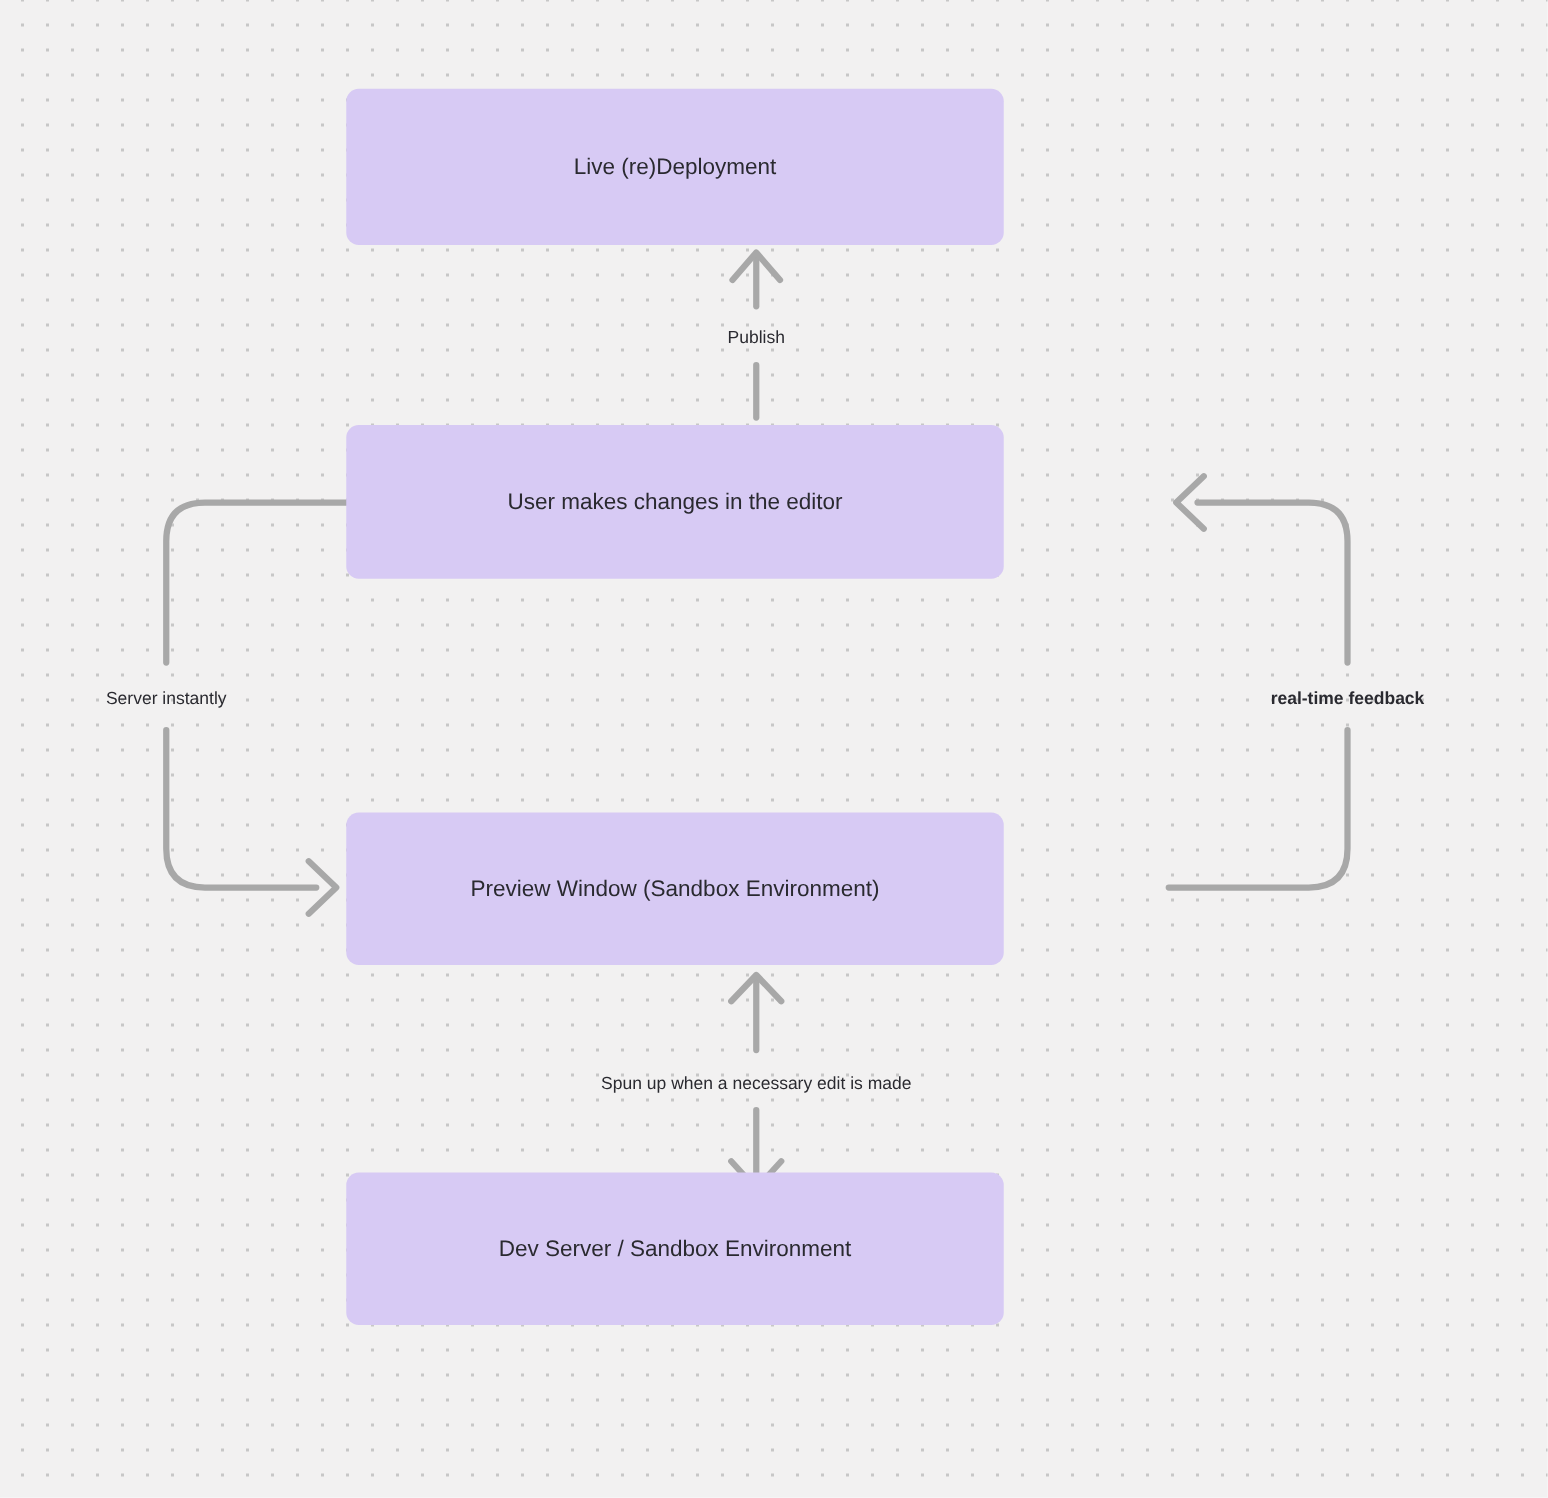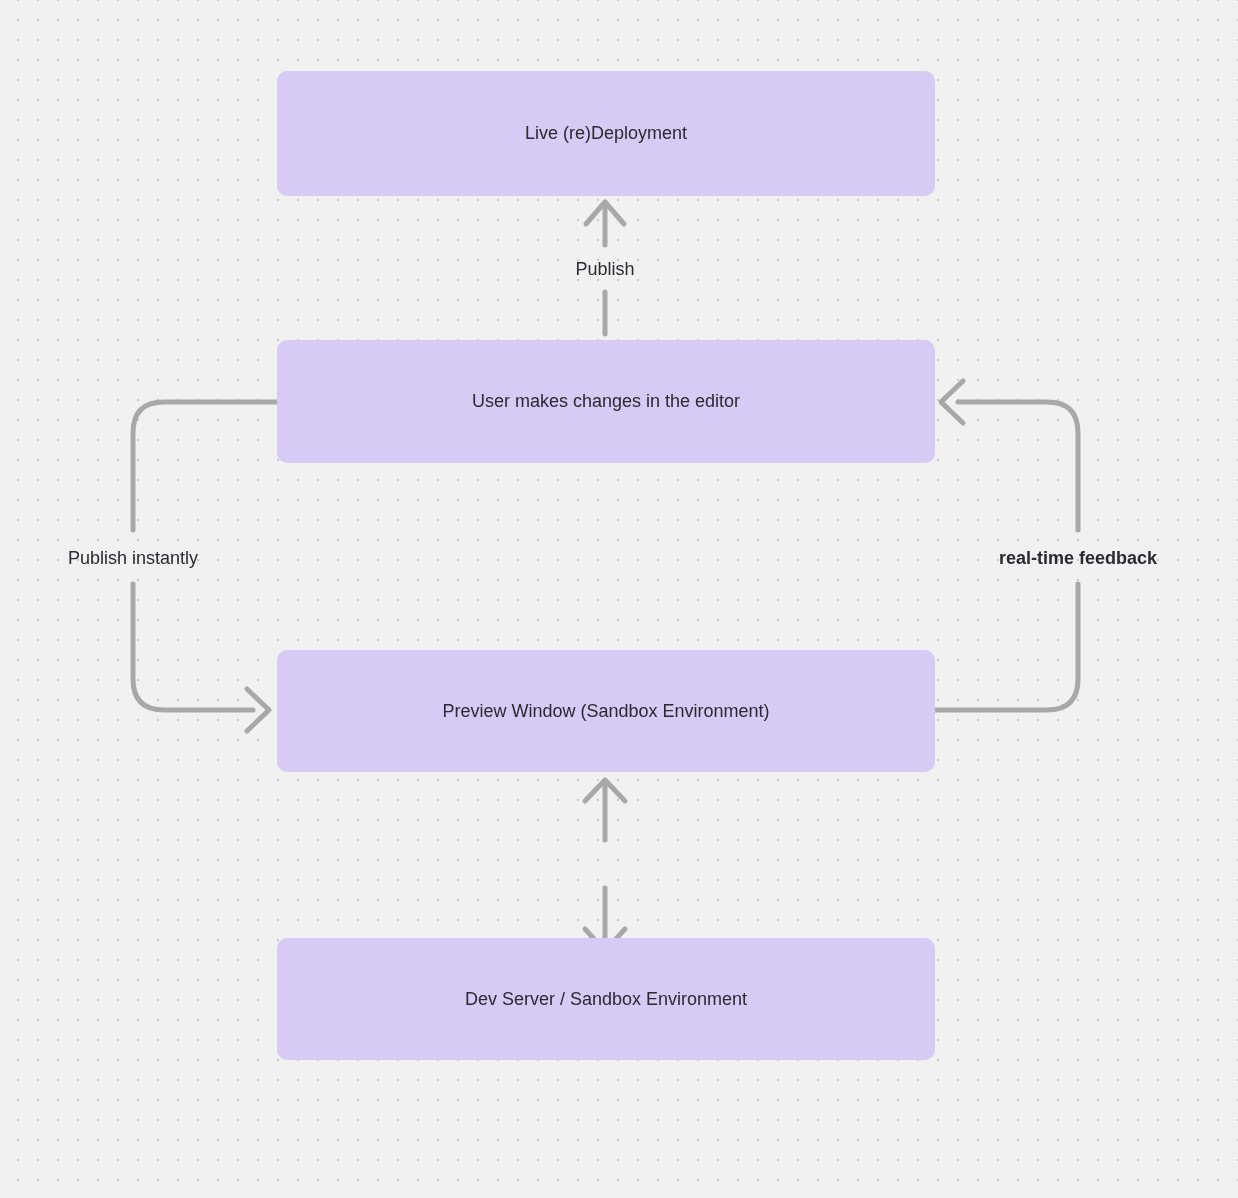--- a/index.html
+++ b/index.html
@@ -28,40 +28,40 @@
   .edges-layer path {
     fill: none;
     stroke: #a8a8a8;
     stroke-width: 5;
     stroke-linecap: round;
     stroke-linejoin: round;
   }
   .node {
     position: absolute;
     left: 277px;
-    width: 658px;
+    width: 526px;
     background: #d7caf4;
     border-radius: 10px;
     display: flex;
     align-items: center;
     justify-content: center;
   }
   .node span {
     font-size: 18px;
     color: #2a2a30;
     white-space: nowrap;
   }
   .node-live    { top: 71px;  height: 125px; }
   .node-user    { top: 340px; height: 123px; }
   .node-preview { top: 650px; height: 122px; }
   .node-dev     { top: 938px; height: 122px; }
   .edge-label {
     position: absolute;
     transform: translate(-50%, -50%);
-    font-size: 18px;
+    font-size: 14px;
     white-space: nowrap;
     color: #2a2a30;
   }
   .label-publish  { left: 605px;  top: 269px; }
   .label-updates  { left: 133px;  top: 558px; }
   .label-feedback { left: 1078px; top: 558px; font-weight: bold; }
   .label-spun     { left: 605px;  top: 866px; }
 </style>
 </head>
 <body>
@@ -106,16 +106,17 @@
 
   <div class="node node-user">
     <span>User makes changes in the editor</span>
   </div>
 
   <div class="node node-dev">
     <span>Dev Server / Sandbox Environment</span>
   </div>
 
   <div class="edge-label label-publish">Publish</div>
-  <div class="edge-label label-updates">Publish instantly</div>
+  <div class="edge-label label-updates">Server instantly</div>
   <div class="edge-label label-feedback">real-time feedback</div>
+  <div class="edge-label label-spun">Spun up when a necessary edit is made</div>
 
 </div>
 
 </body></html>

